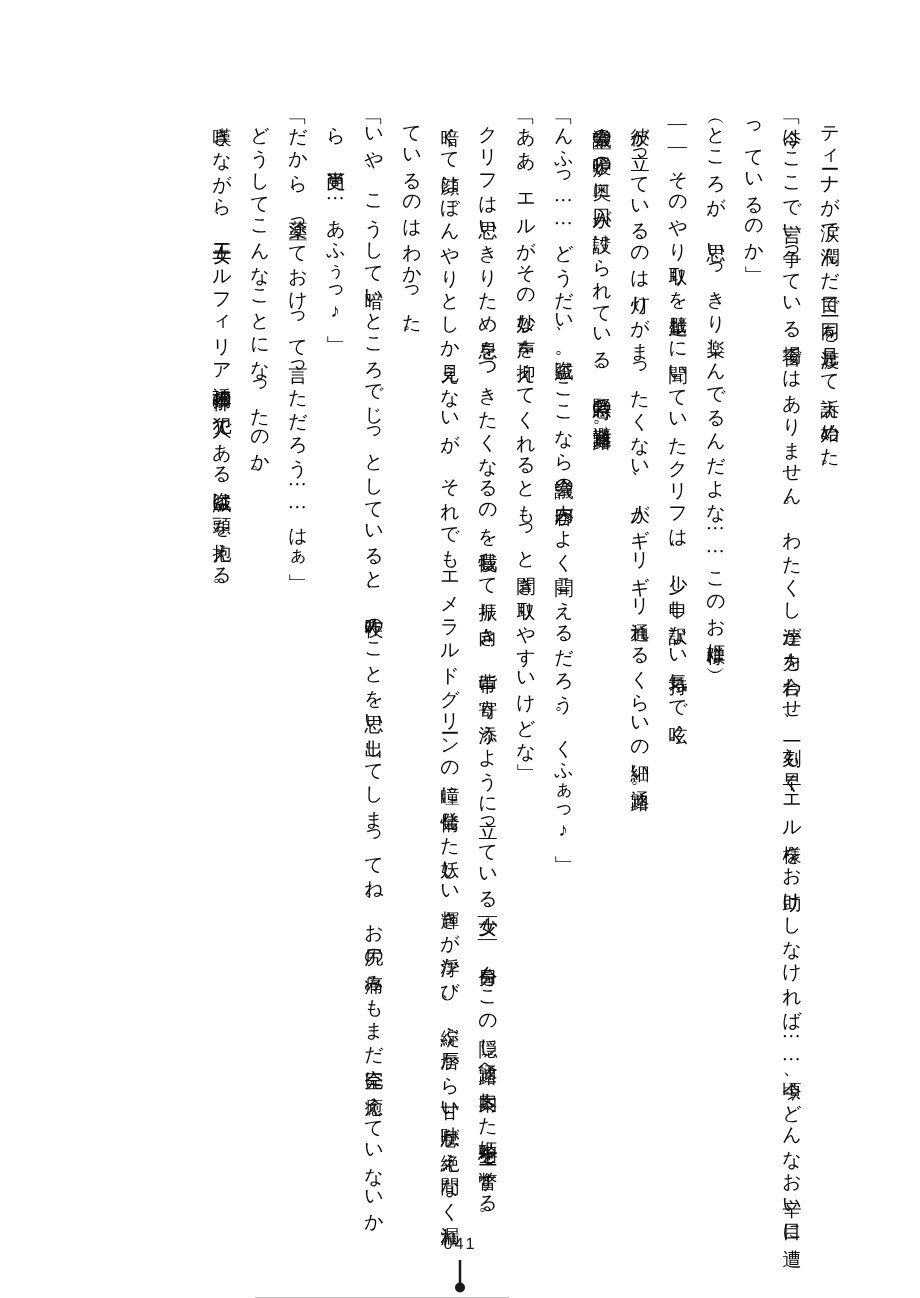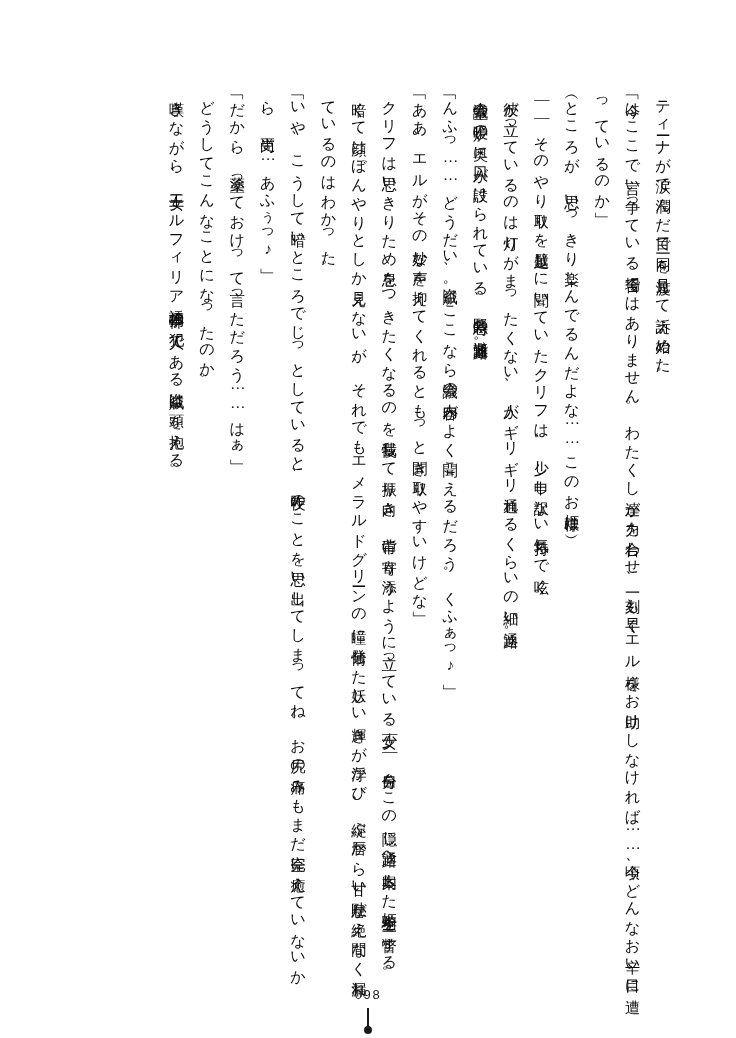--- a/index.html
+++ b/index.html
@@ -88,15 +88,15 @@
       <p>「んふっ……どうだい、盗賊。ここなら会議の内容がよく聞こえるだろう。くふぁっ♪」</p>
       <p>「ああ、エルがその妙な声を抑えてくれるともっと聞き取りやすいけどな」</p>
       <p>クリフは思いきりため息をつきたくなるのを我慢して振り向き、背中に寄り添うように立っている少女――自分をこの隠し通路へ案内した姫騎士を一瞥する。</p>
       <p>暗くて顔はぼんやりとしか見えないが、それでもエメラルドグリーンの瞳に発情した妖しい輝きが浮かび、綻ぶ唇から甘い吐息が絶え間なく漏れているのはわかった。</p>
       <p>「いや、こうして暗いところでじっとしていると、昨夜のことを思い出してしまってね。お尻の痛みもまだ完全に癒えていないから、尚更……あふぅっ♪」</p>
       <p>「だから、薬塗っておけって言っただろう……はぁ」</p>
       <p>どうしてこんなことになったのか。</p>
       <p>嘆きながら、王女エルフィリア誘拐事件の犯人である盗賊は頭を抱える。</p>
     </div>
   </div>
-  <div class="page-number">098</div>
+  <div class="page-number">041</div>
   <div class="tail-mark"></div>
 </div>
 
 </body></html>

